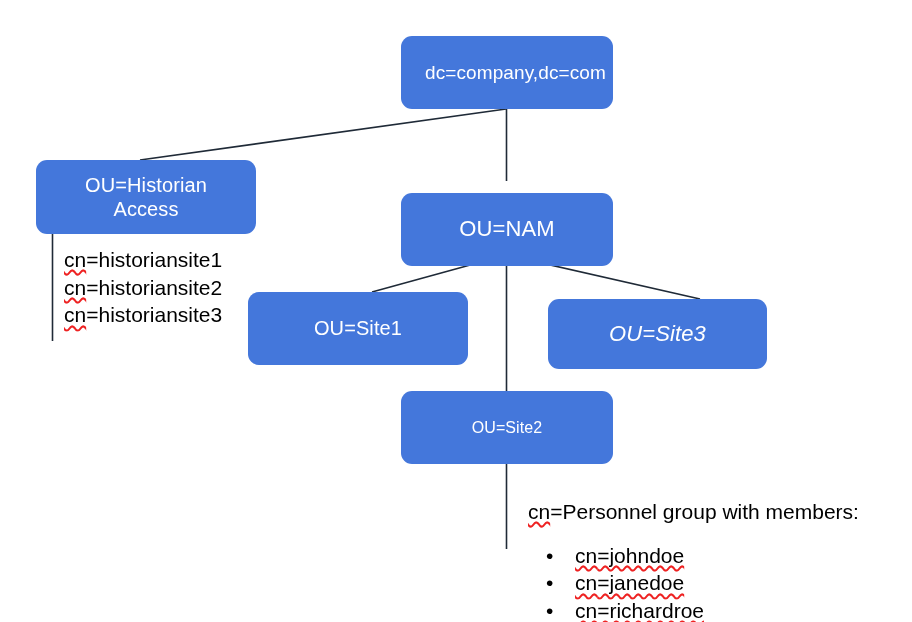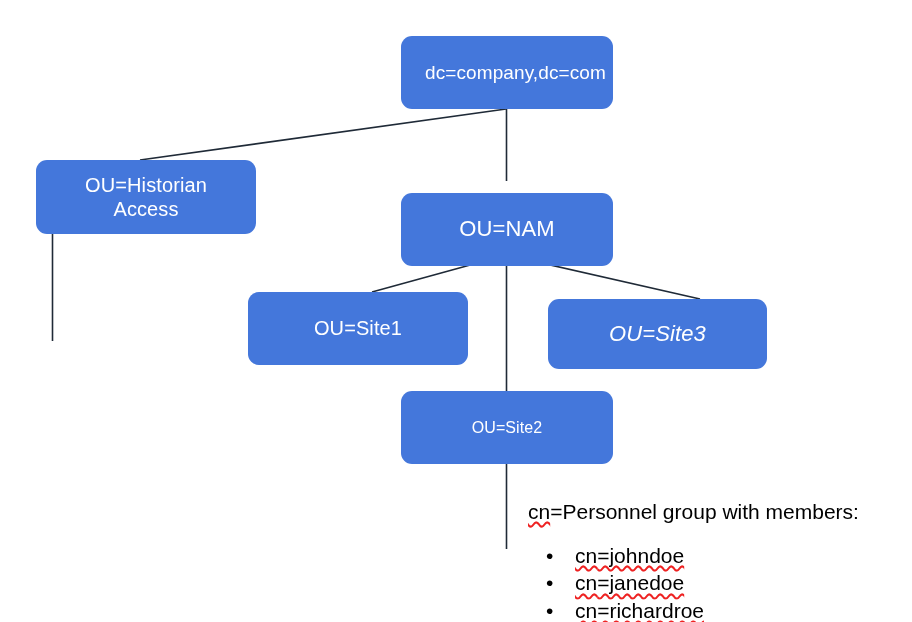--- a/index.html
+++ b/index.html
@@ -135,20 +135,31 @@
   </div>
 
   <div class="node" id="node-site3">
     <span class="node-label">OU=Site3</span>
   </div>
 
   <div class="node" id="node-site2">
     <span class="node-label">OU=Site2</span>
   </div>
 
+  <div class="annotation" id="annot-historian">
+    <span class="ann-line">
+      <span class="misspelled">cn</span><span>=historiansite1</span>
+    </span>
+    <span class="ann-line">
+      <span class="misspelled">cn</span><span>=historiansite2</span>
+    </span>
+    <span class="ann-line">
+      <span class="misspelled">cn</span><span>=historiansite3</span>
+    </span>
+  </div>
 
   <div class="annotation" id="annot-personnel">
     <span class="ann-line">
       <span class="misspelled">cn</span><span>=Personnel group with members:</span>
     </span>
     <ul class="bullet-list">
       <li>
         <span class="misspelled">cn</span><span class="misspelled">=johndoe</span>
       </li>
       <li>

